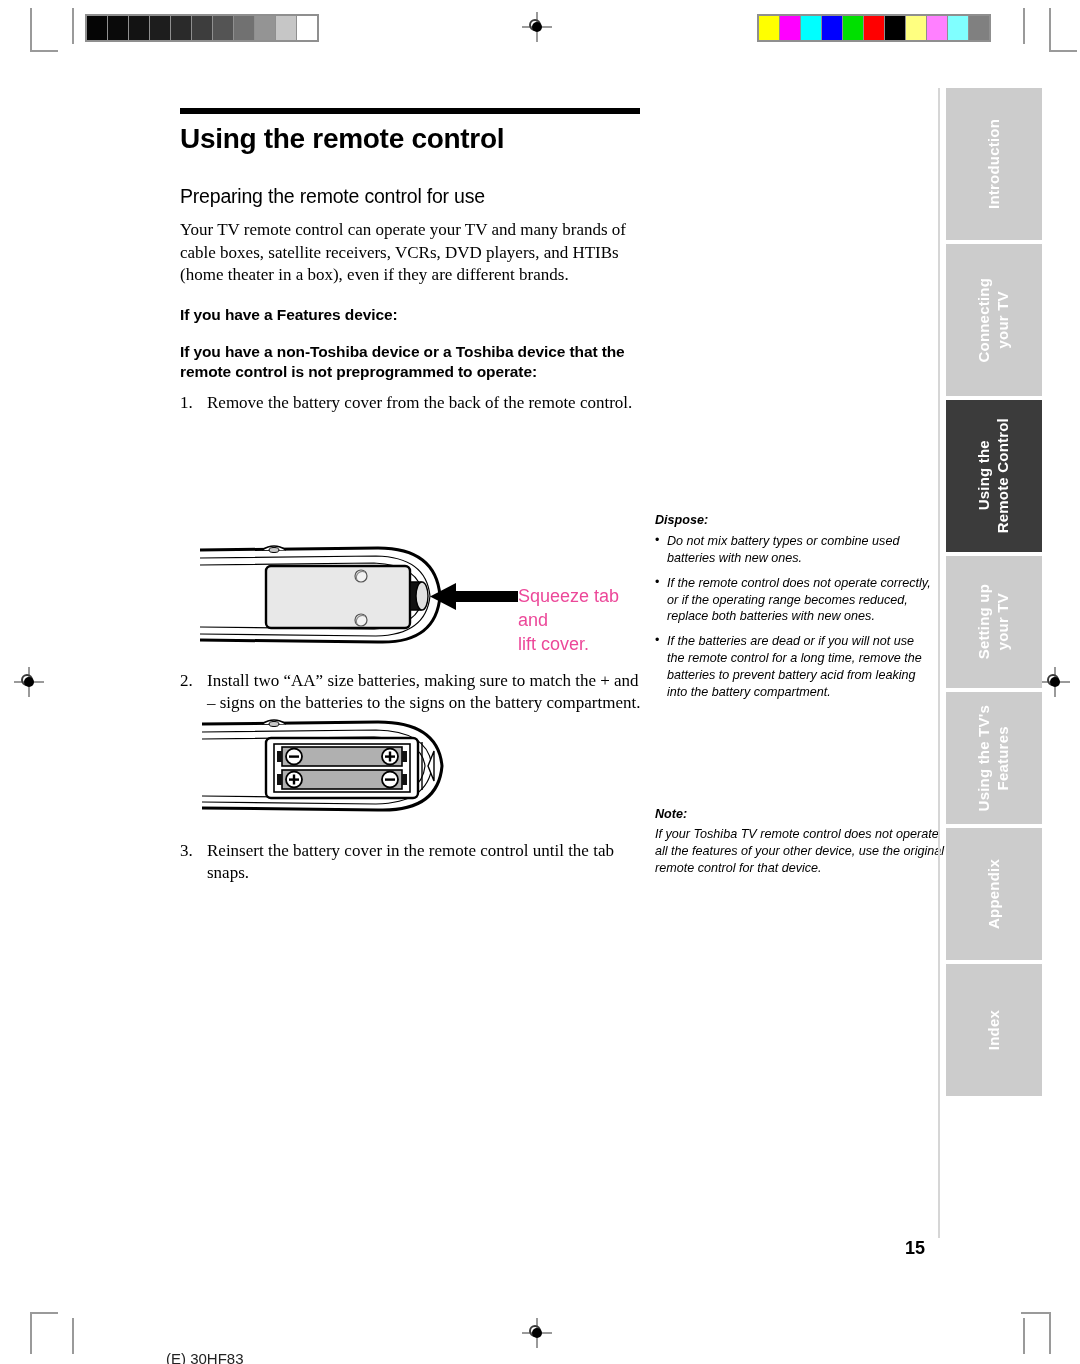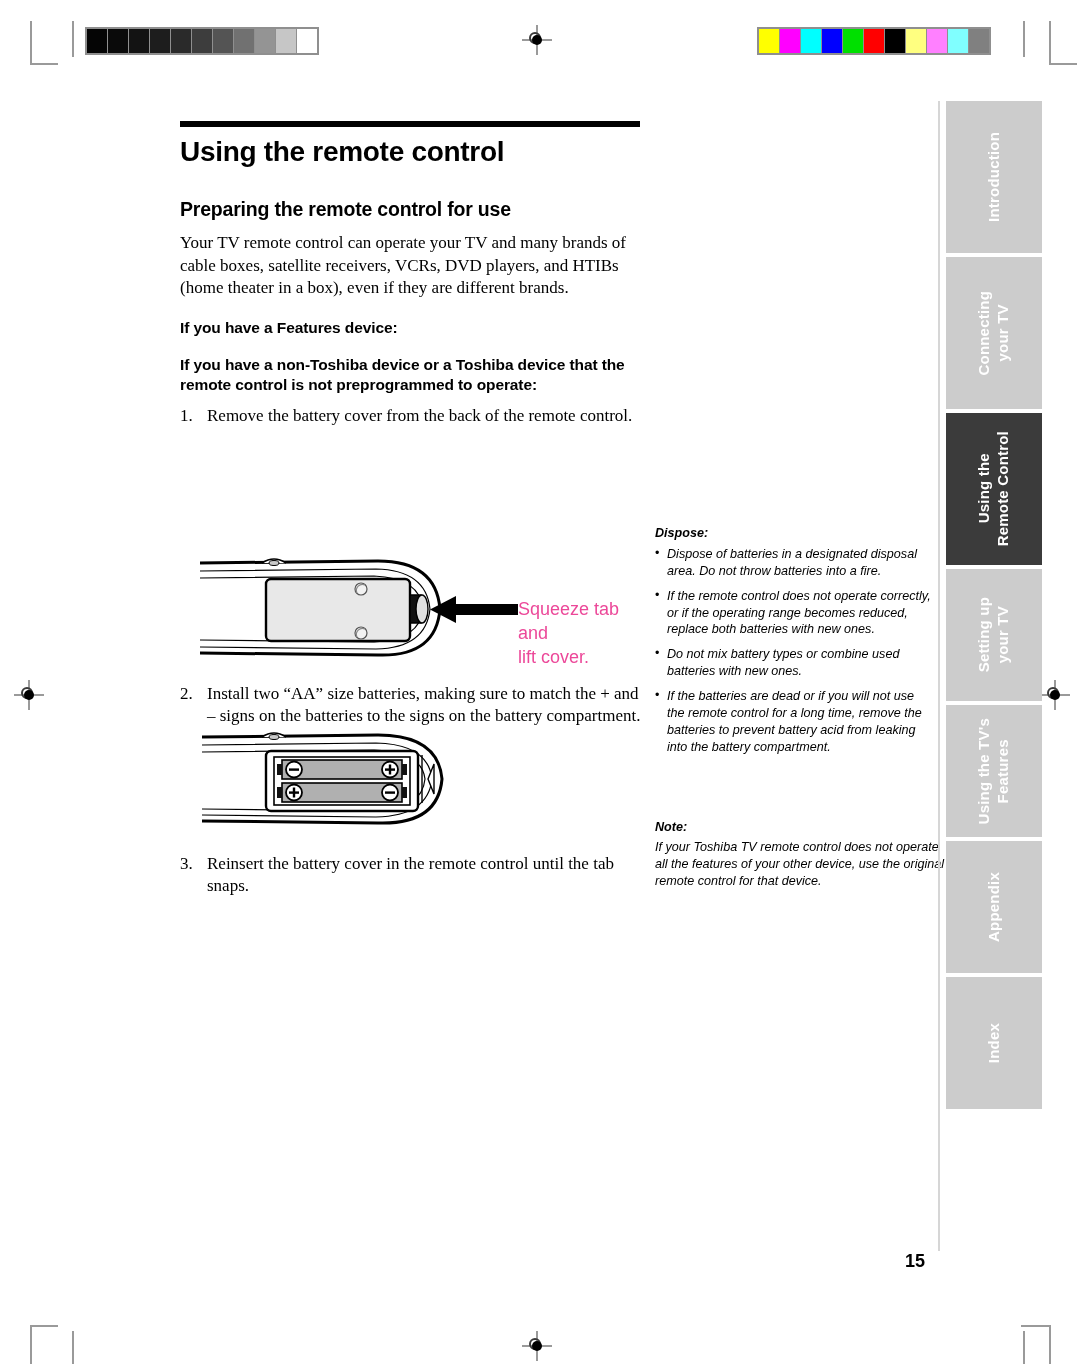--- a/index.html
+++ b/index.html
@@ -77,21 +77,21 @@
     box-sizing: border-box;
   }
   .calib .patch {
     width: 20px;
     height: 24px;
   }
 
   
   .page {
     position: absolute;
-    left: 0; top: 13px;
+    left: 0; top: 0;
     width: 1080px; height: 1320px;
   }
 
   .content {
     position: absolute;
     left: 180px;
     top: 108px;
     width: 460px;
   }
 
@@ -105,21 +105,21 @@
     font-family: "Liberation Sans", sans-serif;
     font-size: 28px;
     font-weight: bold;
     letter-spacing: -0.3px;
     margin: 0 0 30px 0;
     line-height: 1.1;
   }
   h2.sec {
     font-family: "Liberation Sans", sans-serif;
     font-size: 19.5px;
-    font-weight: bold;
+    font-weight: normal;
     margin: 0 0 12px 0;
     line-height: 1.15;
     letter-spacing: -0.2px;
   }
   h3.subsec {
     font-family: "Liberation Sans", sans-serif;
     font-size: 15.5px;
     font-weight: bold;
     margin: 18px 0 10px 0;
     line-height: 1.28;
@@ -447,23 +447,22 @@
   <ol class="steps" style="position:absolute;left:180px;top:834px;width:462px;">
     <li>
       <span class="num">3.</span>
       <span>Reinsert the battery cover in the remote control until the tab snaps.</span>
     </li>
   </ol>
 
   <div class="sidenote">
     <div class="lead">Dispose:</div>
     <ul>
-      <li>Dispose of batteries in a designated disposal area. Do not throw batteries into a fire.</li>
+      <li>Do not mix battery types or combine used batteries with new ones.</li>
       <li>If the remote control does not operate correctly, or if the operating range becomes reduced, replace both batteries with new ones.</li>
-      <li>Do not mix battery types or combine used batteries with new ones.</li>
       <li>If the batteries are dead or if you will not use the remote control for a long time, remove the batteries to prevent battery acid from leaking into the battery compartment.</li>
     </ul>
   </div>
 
   <div class="note-block">
     <div class="lead">Note:</div>
     <div>If your Toshiba TV remote control does not operate all the features of your other device, use the original remote control for that device.</div>
   </div>
 
   <div class="inner-rule-right"></div>

